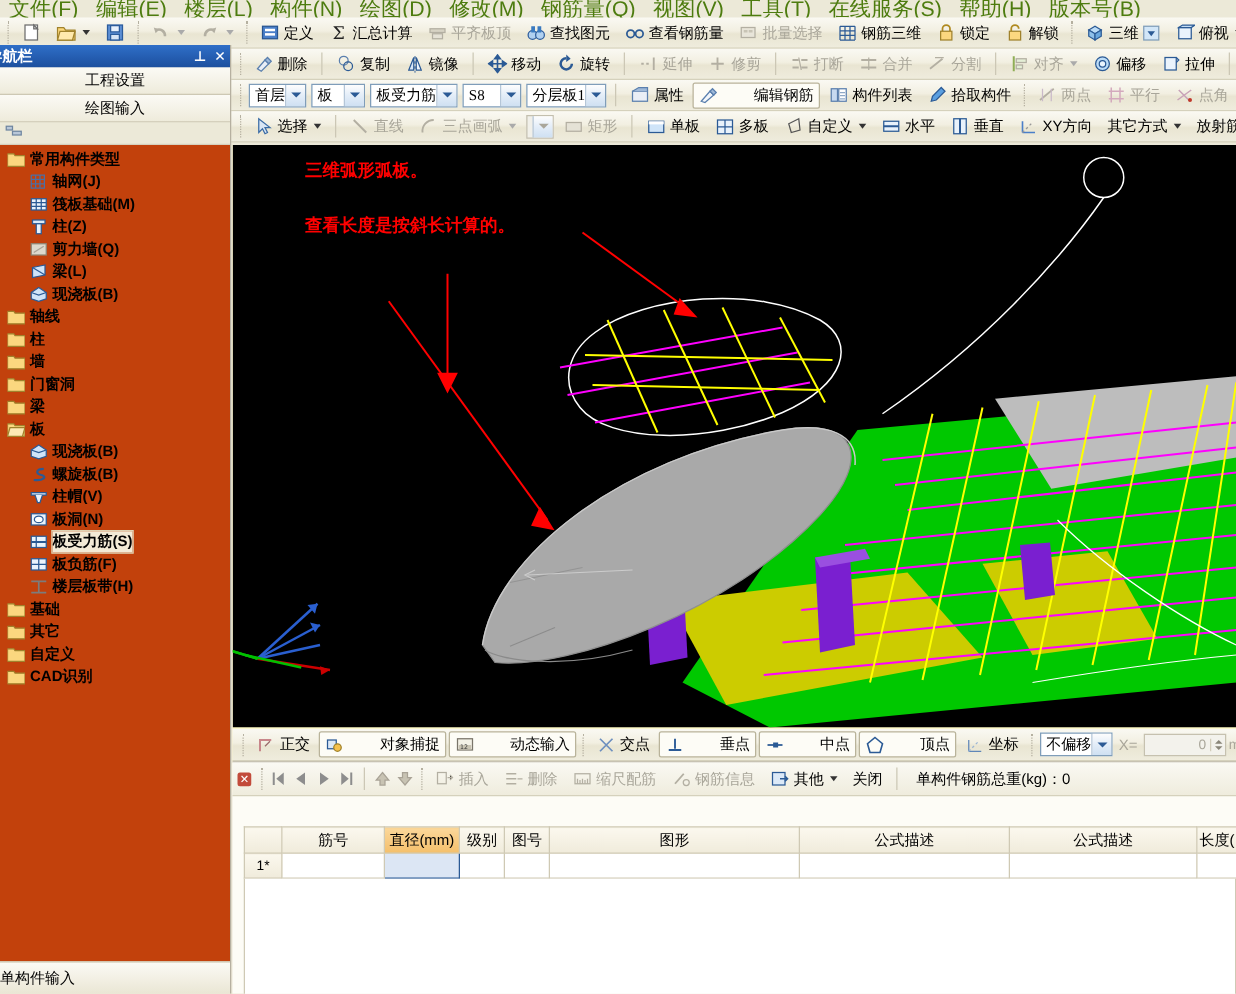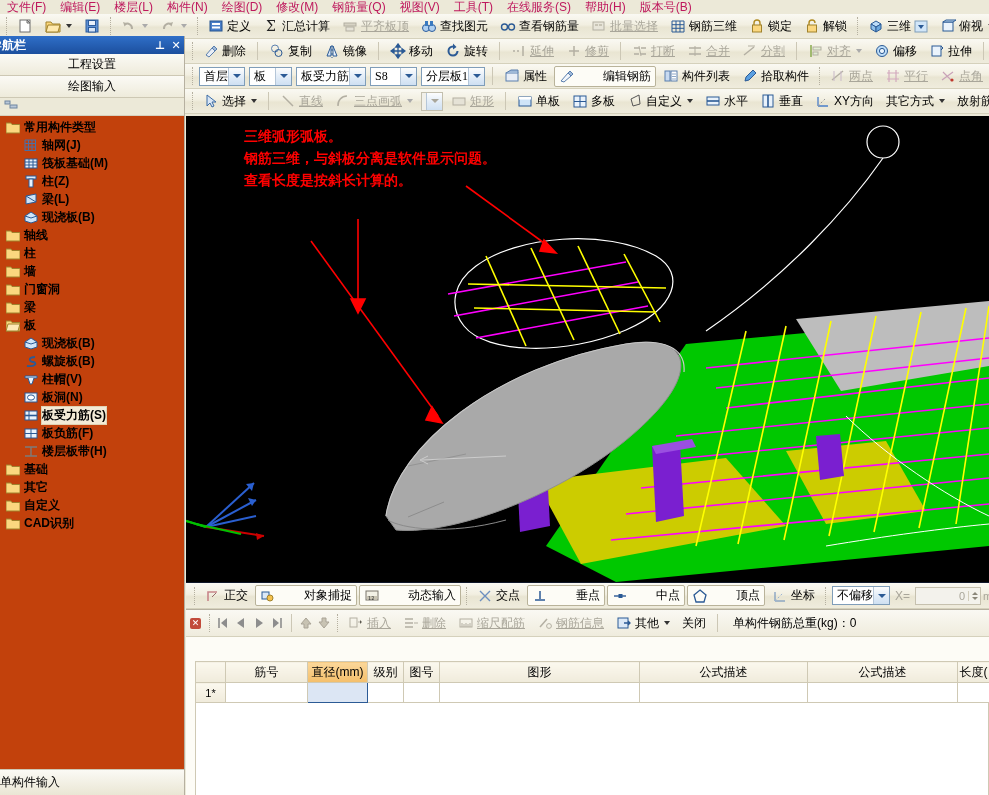--- a/index.html
+++ b/index.html
@@ -20,32 +20,32 @@
     border-bottom: 1px solid #d5d1bc;
     height: 25px;
     white-space: nowrap;
   }
   .tb-item {
     display: inline-flex; align-items: center; gap: 3px;
     height: 21px; padding: 0 4px; margin: 0 1px;
     border: 1px solid transparent; border-radius: 2px;
     color: #000; font-size: 12px; cursor: default;
   }
-  .tb-item.dis { color: #a9a69a; text-decoration: underline; }
+  .tb-item.dis { color: #a9a69a; }
   .tb-item.framed { border:1px solid #b9b39a; background: #fdfcf6; gap: 28px; }
   .sep { width: 0; border-left: 1px dotted #b5b0a0; height: 18px; margin: 0 4px; }
   .sep2 { width: 0; border-left: 1px solid #ccc7b5; height: 18px; margin: 0 5px; }
 
   
   #menubar {
     height: 14px; display: flex; align-items: flex-end;
     background: #ece9d8; overflow: hidden;
   }
   #menubar .mi {
-    font-size: 12px; padding: 0 7px; color: #be185d; line-height: 13px;
+    font-size: 17px; padding: 0 7px; color: #4d7c0f; line-height: 13px;
     cursor: default;
   }
 
   
   .ic { display:inline-block; width:16px; height:16px; position:relative; flex:0 0 16px; }
   .ic svg { display:block; }
 
   
   .combo {
     display:inline-flex; align-items:center; justify-content:space-between;
@@ -102,21 +102,21 @@
   .tn.sel .lbl { background:#f3ead6; outline:1px solid #e0d3b4; }
   .tn.lvl1 { padding-left:6px; }
   .tn.lvl2 { padding-left:24px; }
   #left-foot {
     height:26px; display:flex; align-items:center; 
     background: linear-gradient(to bottom,#fbfaf5,#eae6d4);
     border-top:1px solid #cdc8b4; font-size:12px;
   }
 
   
-  #canvas-wrap { position:absolute; left:186px; top:116px; width:803px; height:518px; background:#0f172a; overflow:hidden; }
+  #canvas-wrap { position:absolute; left:186px; top:116px; width:803px; height:518px; background:#fef9c3; overflow:hidden; }
   #canvas-wrap svg { display:block; }
   .anno {
     position:absolute; color:#ff0000; font-size:14px; font-weight:bold;
     font-family:"DejaVu Sans","Liberation Sans",sans-serif; white-space:nowrap;
   }
 
   
   #snapbar { position:absolute; left:186px; top:583px; width:803px; height:26px; }
   #snapbar .bar { height:26px; }
   .spin {
@@ -720,20 +720,29 @@
           <span class="lbl">筏板基础(M)</span>
         </div>
         <div class="tn lvl2">
           <span class="ic" style="width: 14px; flex: 0 0 14px; height: 13px;">
             <svg width="14" height="13">
               <rect x="2" y="1" width="10" height="3" fill="#dce9f7" stroke="#2b5a95"></rect>
               <rect x="5" y="4" width="4" height="8" fill="#eaf3fc" stroke="#2b5a95"></rect>
             </svg>
           </span>
           <span class="lbl">柱(Z)</span>
+        </div>
+        <div class="tn lvl2">
+          <span class="ic" style="width: 14px; flex: 0 0 14px; height: 13px;">
+            <svg width="14" height="13">
+              <rect x="1" y="2" width="12" height="9" fill="#ddd9cc" stroke="#8d8776"></rect>
+              <path d="M3 9 L11 4" stroke="#a9a396"></path>
+            </svg>
+          </span>
+          <span class="lbl">剪力墙(Q)</span>
         </div>
         <div class="tn lvl2">
           <span class="ic" style="width: 14px; flex: 0 0 14px; height: 13px;">
             <svg width="14" height="13">
               <path d="M2 3 L12 1 L12 9 L2 11 Z" fill="#cfe4f8" stroke="#2b5a95"></path>
               <path d="M2 3 L12 9" stroke="#2b5a95"></path>
             </svg>
           </span>
           <span class="lbl">梁(L)</span>
         </div>
@@ -998,21 +1007,20 @@
         <path d="M78 420 L70 417 L71 424 Z" fill="#cc0000" stroke="none"></path>
         <line x1="20" y1="411" x2="-3" y2="404" stroke="#00c000"></line>
       </g>
       <g stroke="#00c000" stroke-width="2">
         <line x1="20" y1="411" x2="0" y2="405"></line>
         <line x1="10" y1="408" x2="55" y2="418"></line>
       </g>
     </svg>
 
     <div class="anno" style="left:58px; top:12px;">三维弧形弧板。</div>
-    <div class="anno" style="left:58px; top:34px;">钢筋三维，与斜板分离是软件显示问题。</div>
     <div class="anno" style="left:58px; top:56px;">查看长度是按斜长计算的。</div>
   </div>
 
   <div id="snapbar">
     <div class="bar" style="padding-left:4px;">
       <span class="sep"></span>
       <div class="tb-item">
         <span class="ic">
             <svg width="16" height="16">
               <path d="M3 13 L3 4 L12 4" fill="none" stroke="#c8868a" stroke-width="1.6"></path>

